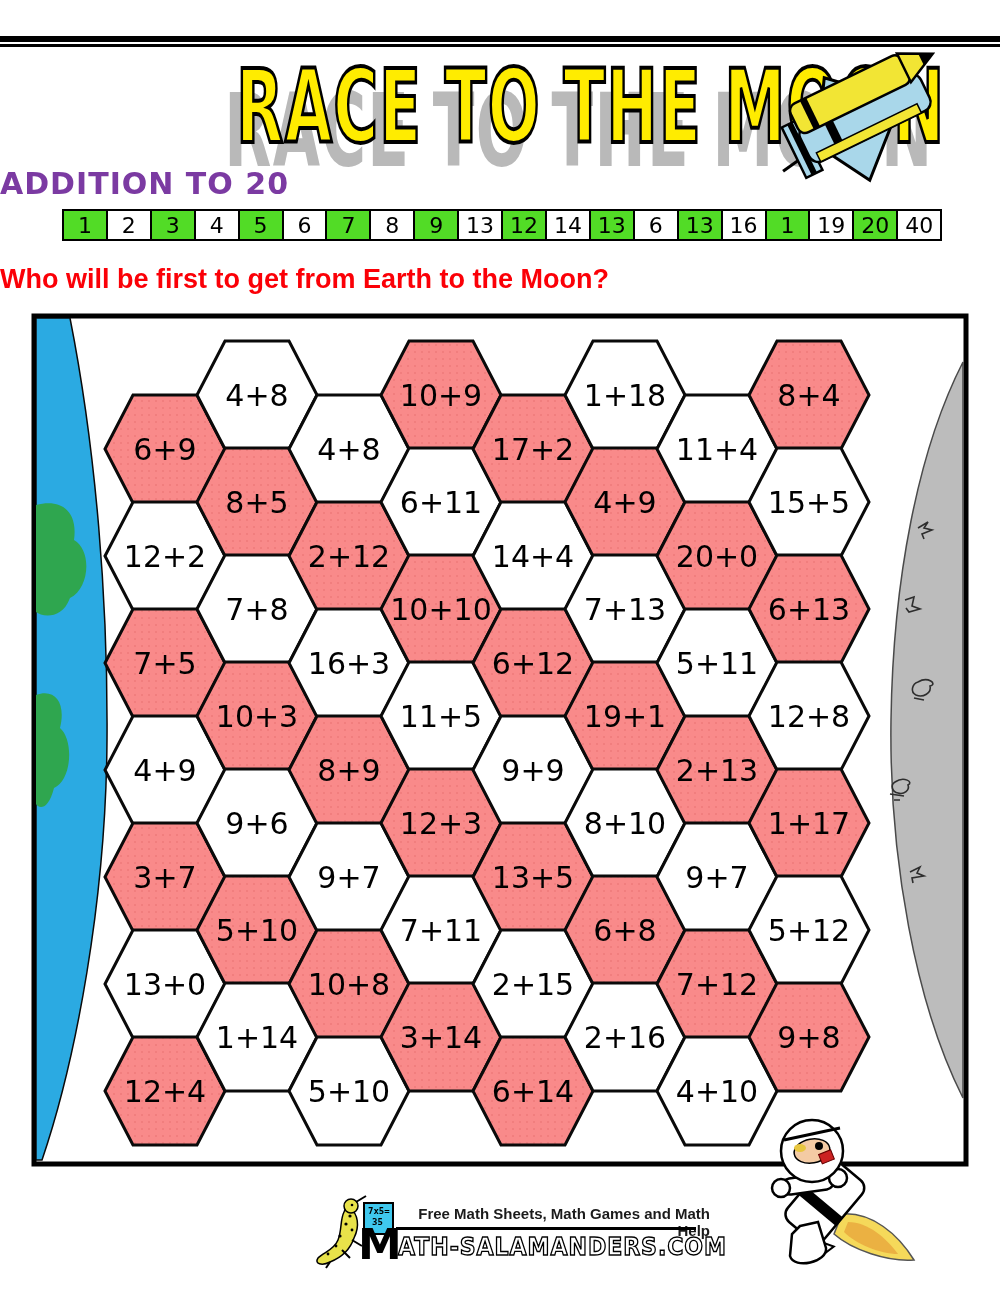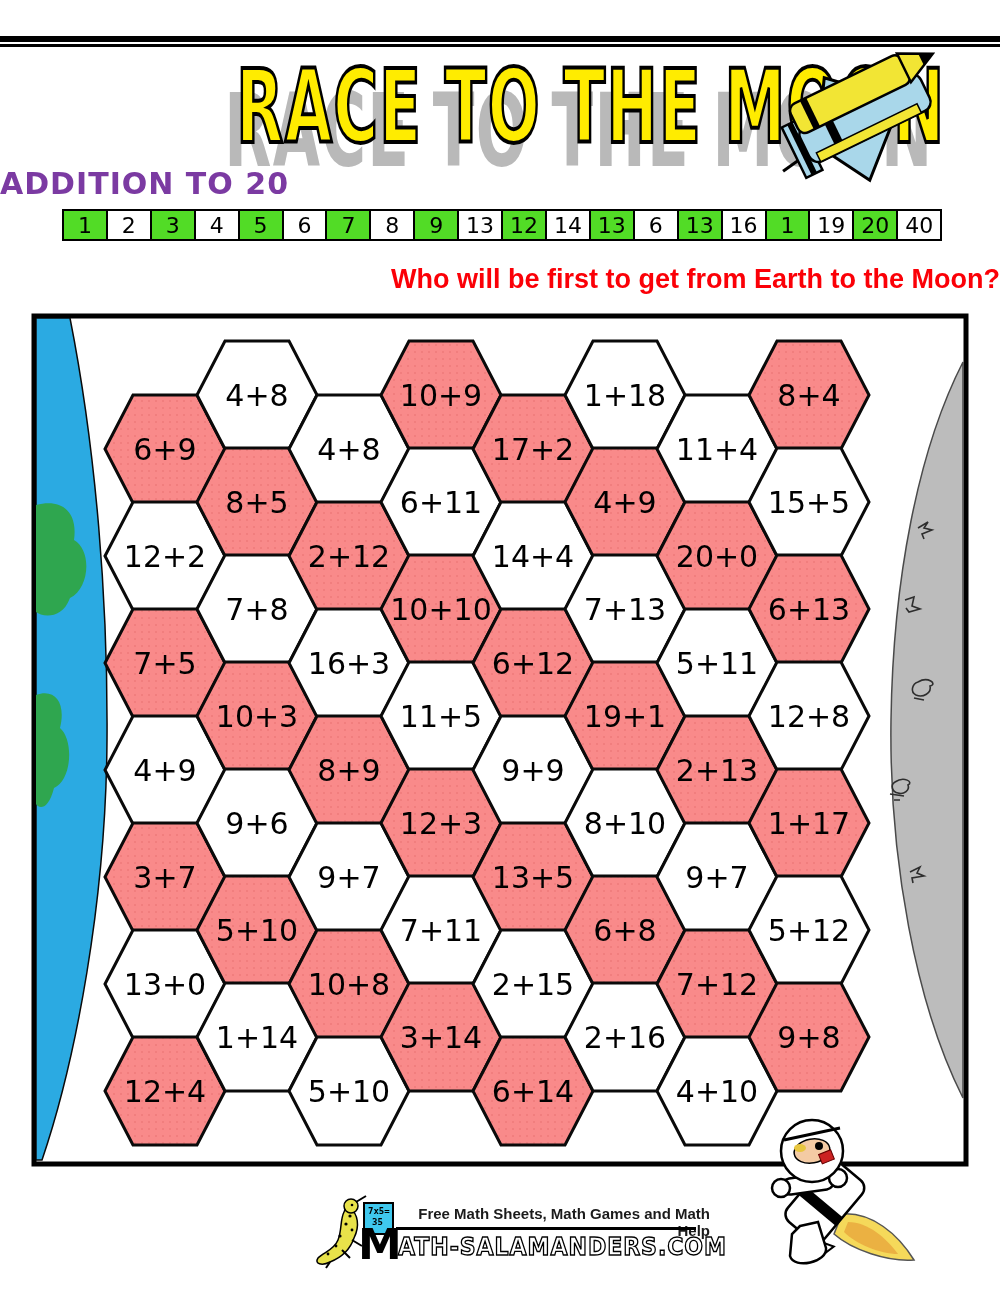--- a/index.html
+++ b/index.html
@@ -33,21 +33,21 @@
     display:flex; border:2px solid #000; box-sizing:content-box; background:#fff; }
   .strip .cell {
     flex:1; display:flex; align-items:center; justify-content:center;
     font-family:"DejaVu Sans", sans-serif; font-size:22px; color:#000;
     border-right:2px solid #000; background:#fff;
   }
   .strip .cell:last-child { border-right:none; }
   .strip .cell.green { background:#52dc26; }
 
   .question {
-    position:absolute; left:0; top:264px; width:1000px; text-align:right;
+    position:absolute; left:0; top:264px; width:1000px; text-align:left;
     font-family:"Liberation Sans", sans-serif; font-weight:bold; font-size:27px; color:#fb0007;
   }
 
   svg { position:absolute; left:0; top:0; }
   .board-svg { left:0; top:0; }
   .hex-label { font-family:"DejaVu Sans", sans-serif; font-size:30px; fill:#000; text-anchor:middle; }
 
   
   .tagline {
     position:absolute; left:390px; top:1205px; width:320px; text-align:right;

